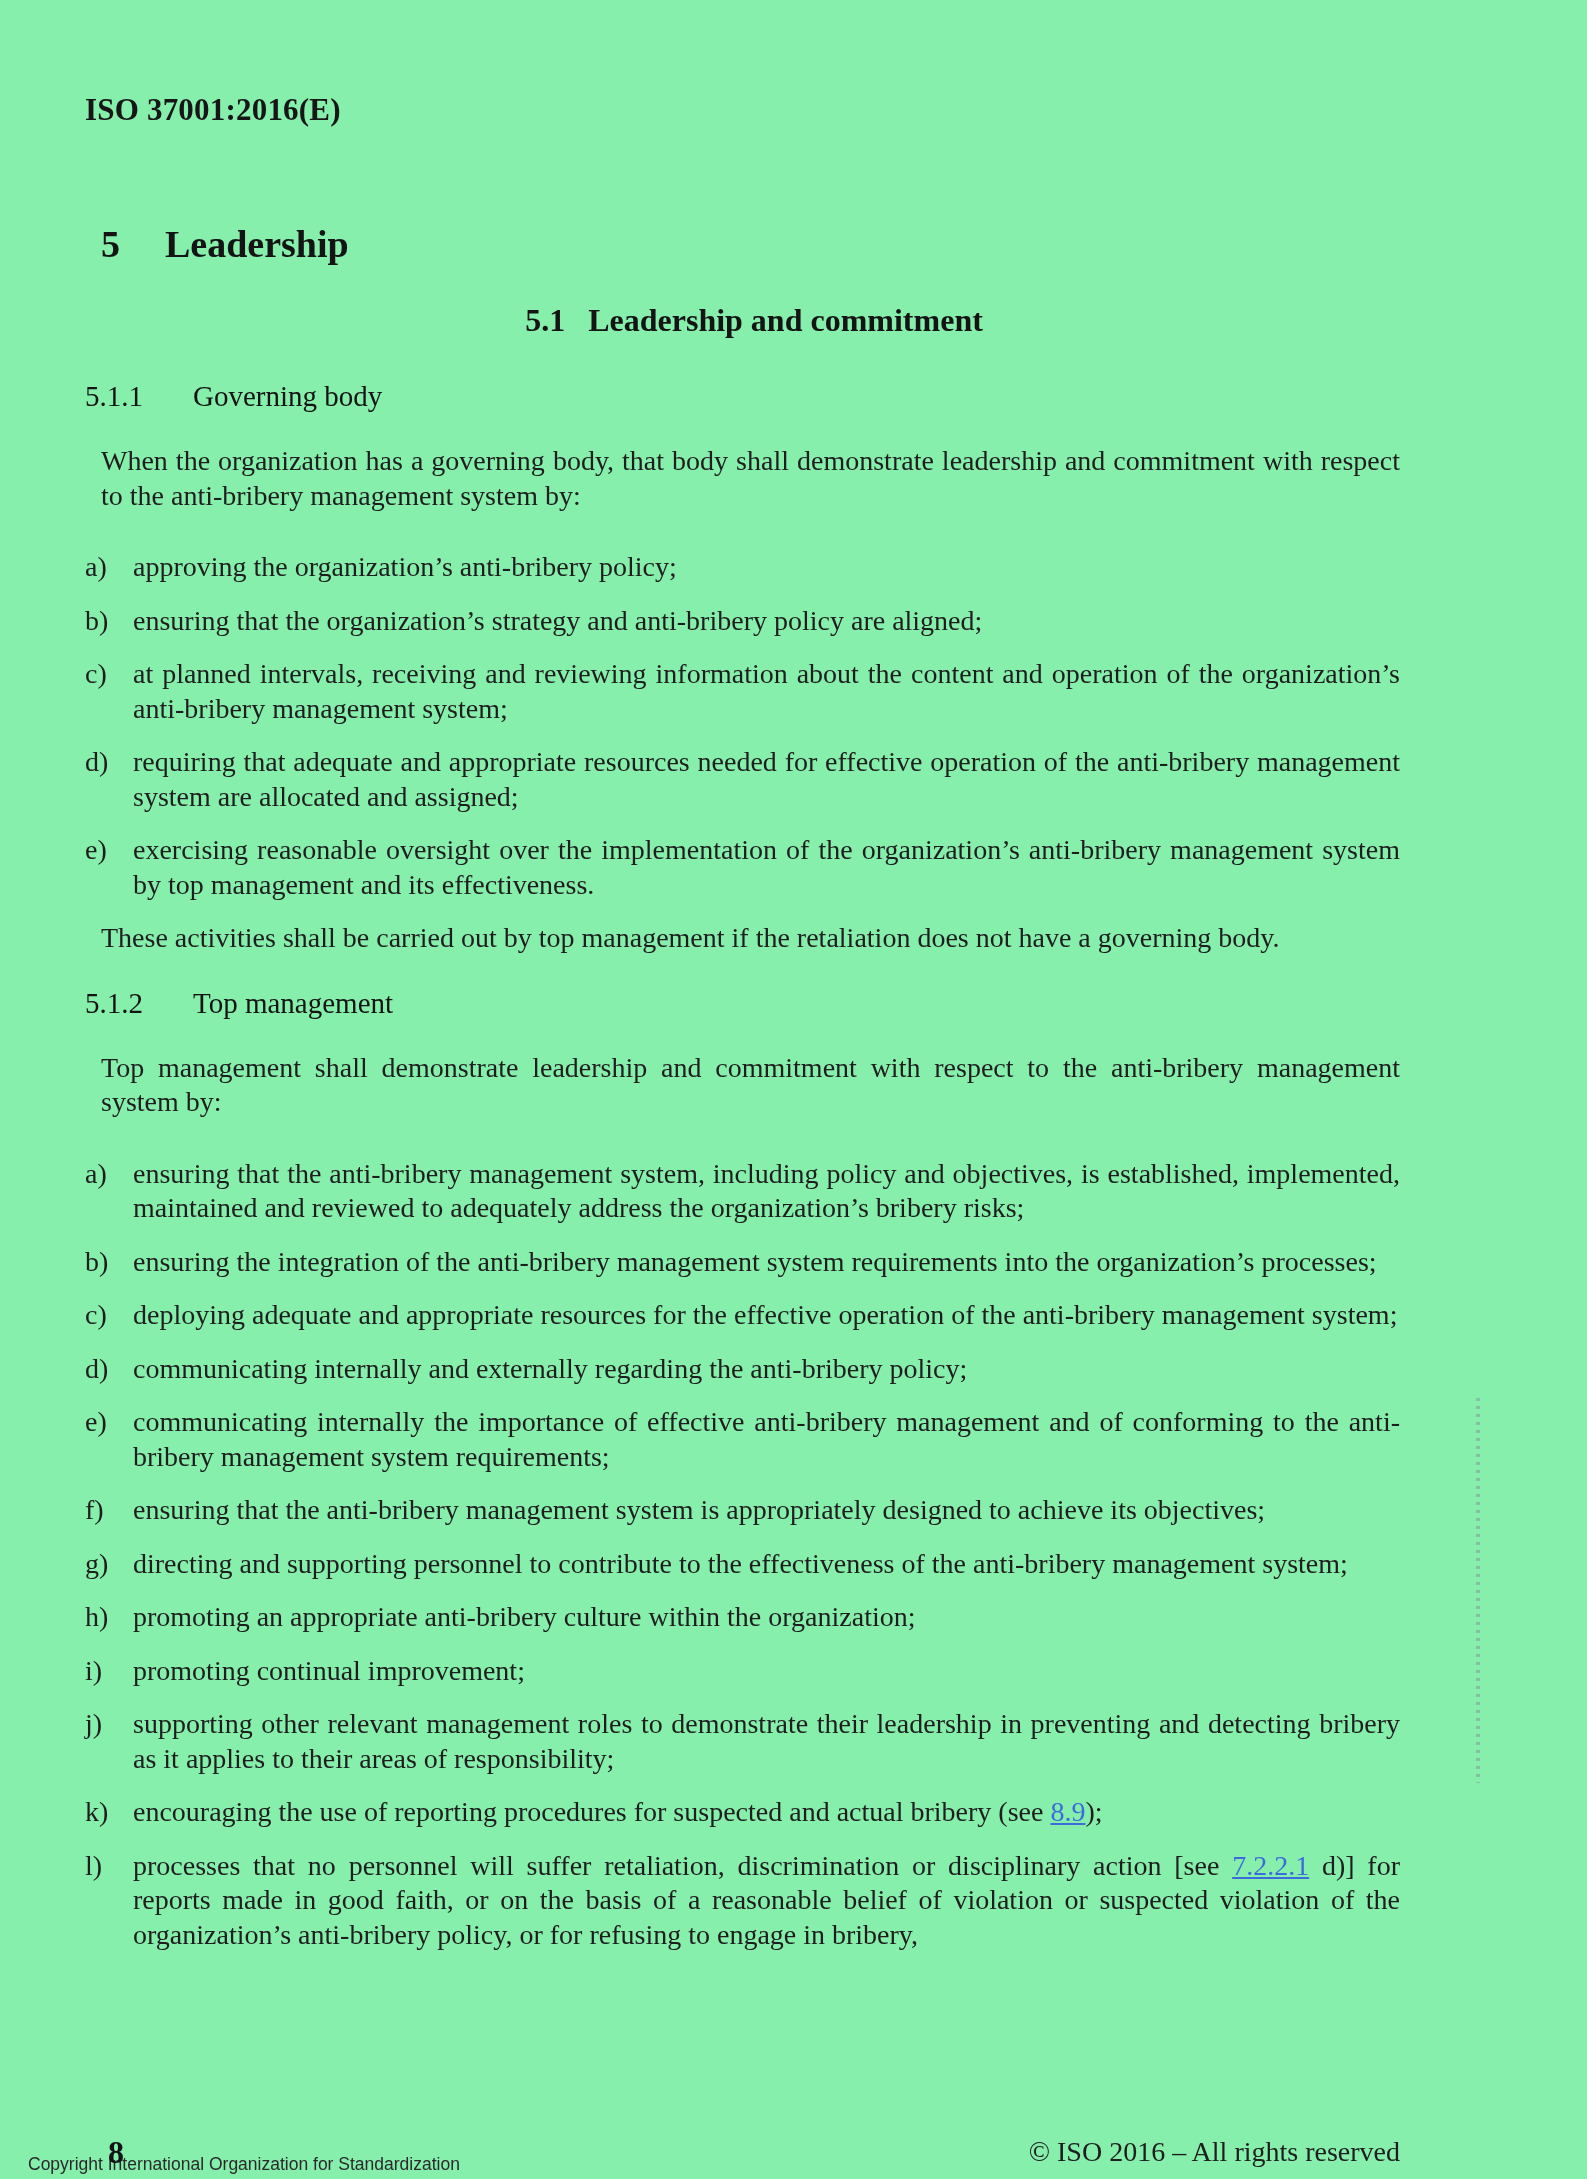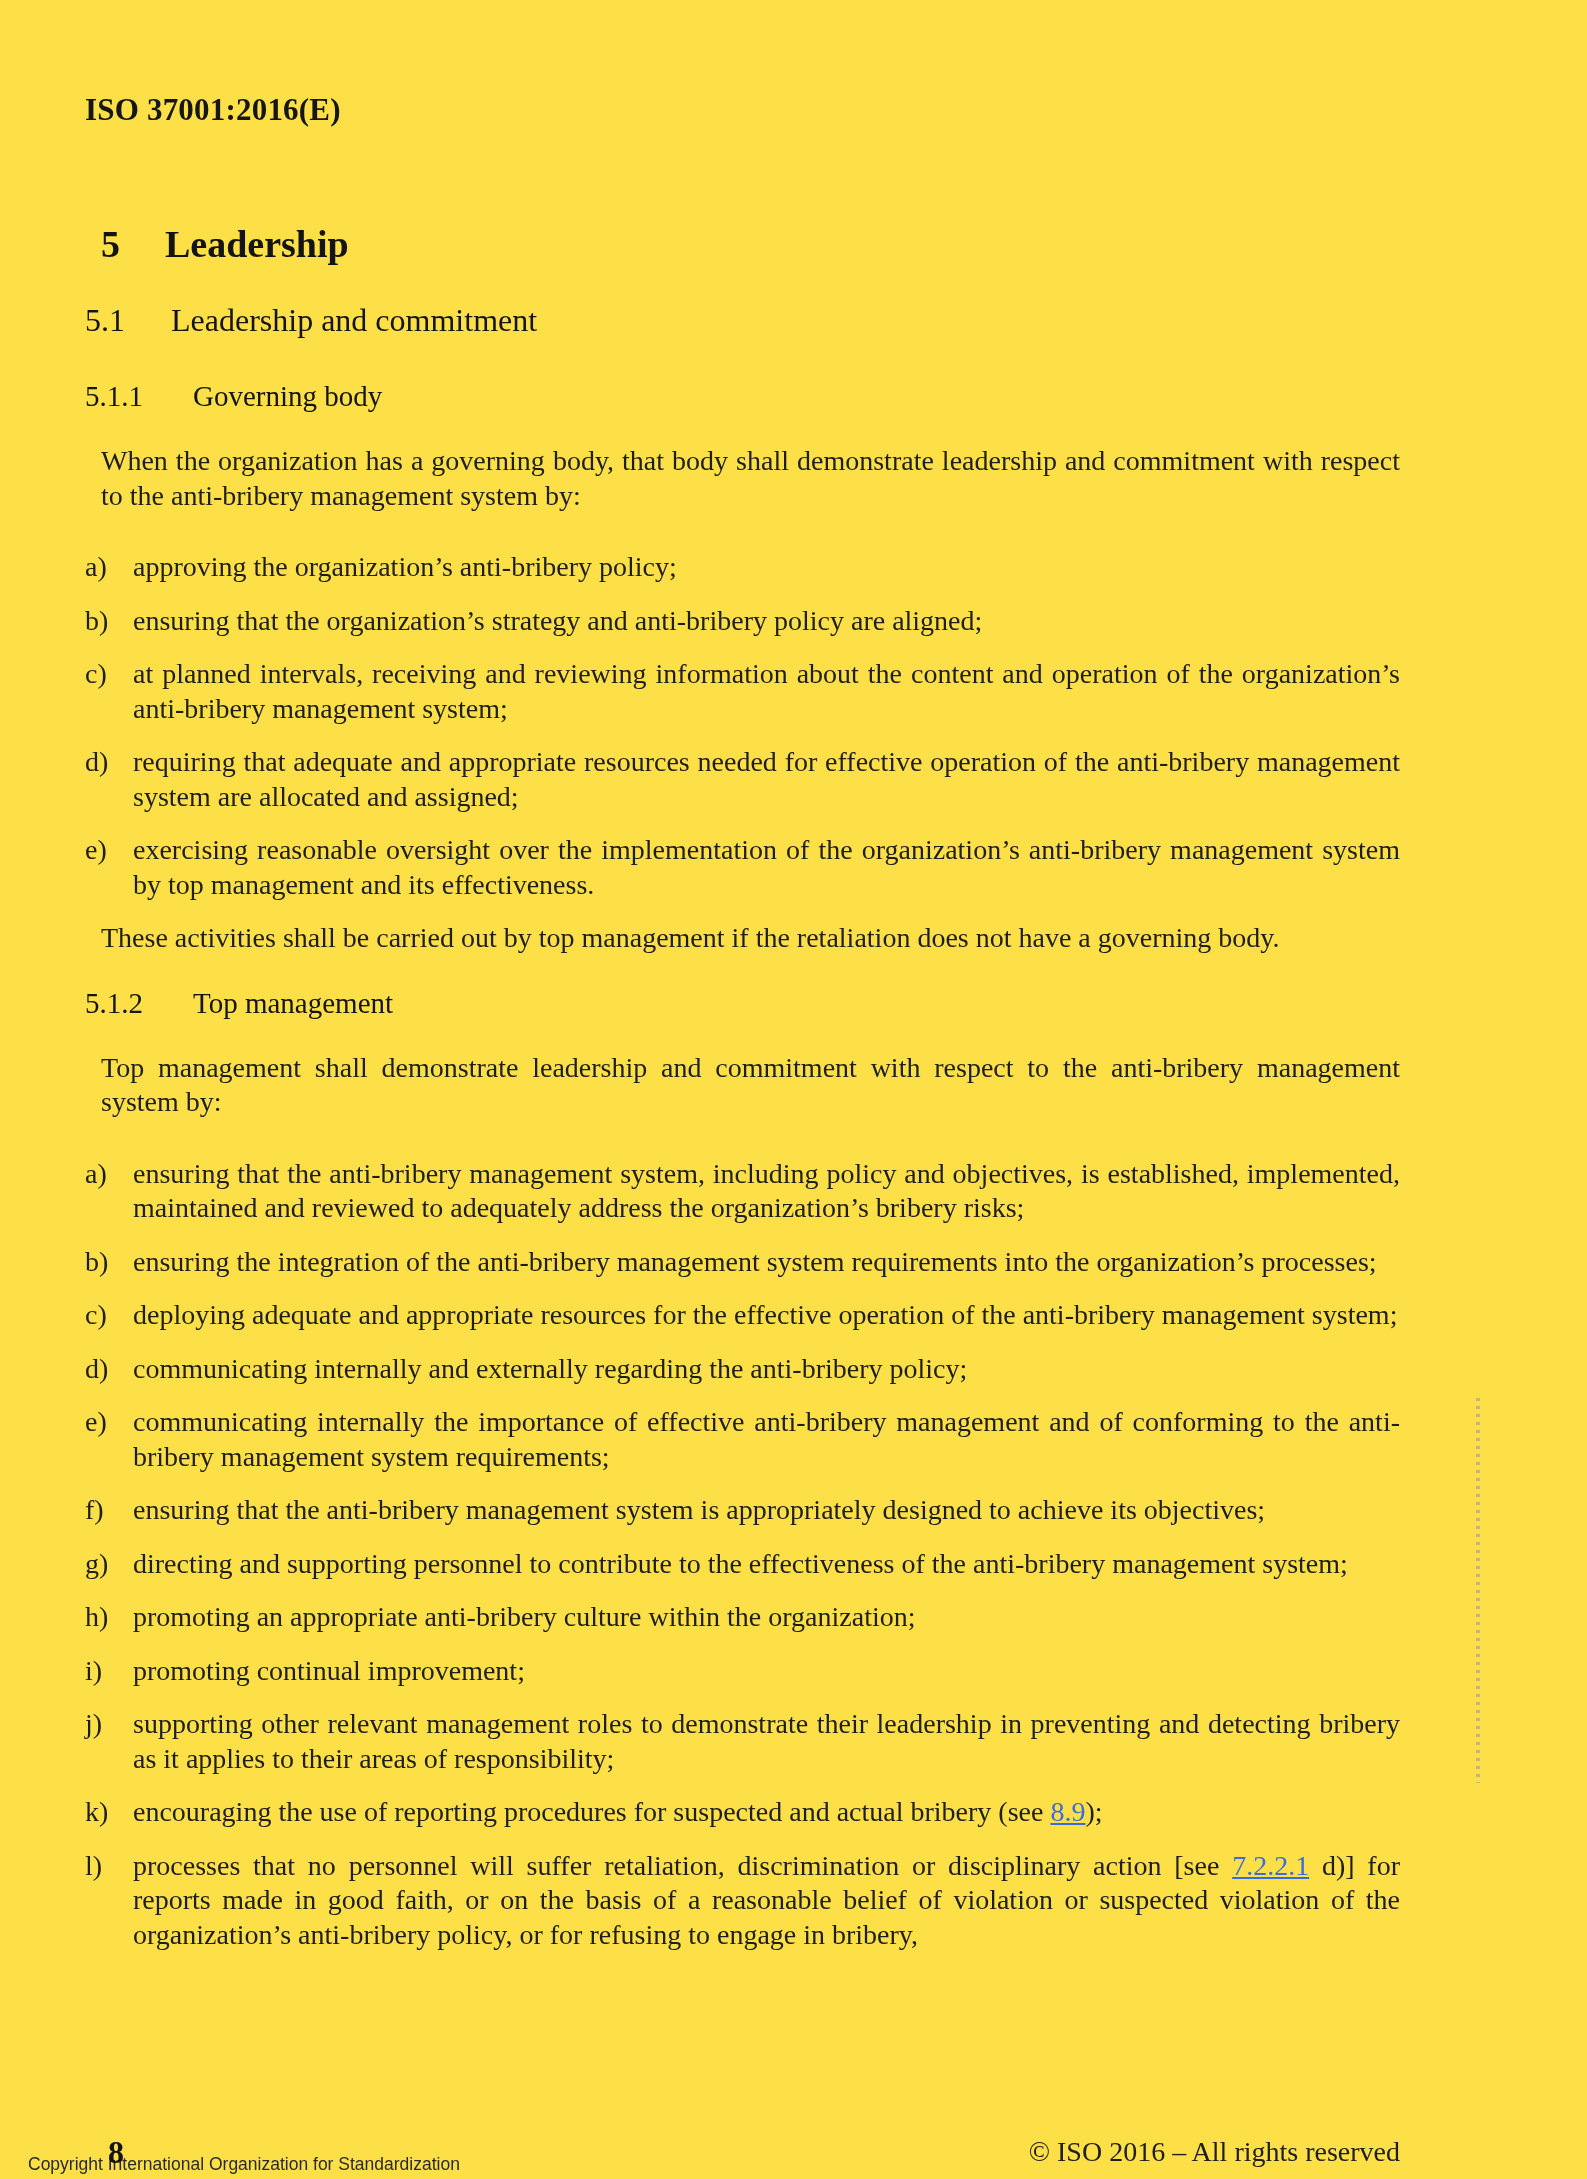--- a/index.html
+++ b/index.html
@@ -1,39 +1,39 @@
 <!DOCTYPE html>
 <html><head>
 <meta charset="utf-8">
 <style>
   html,body{margin:0;padding:0;background:#e8e8e8;}
   .page{
     position:relative;
     width:1587px;height:2179px;
-    background:#fde047;
+    background:#86efac;
     overflow:hidden;
     font-family:"Liberation Serif","DejaVu Serif",serif;
     color:#1e1e1e;
   }
   .doc-header{
     position:absolute;left:85px;top:92px;
     font-size:31px;font-weight:bold;color:#161616;
     letter-spacing:0.2px;
   }
   .content{
     position:absolute;left:85px;top:222px;width:1315px;
   }
   .clause-heading{
     font-weight:bold;color:#141414;
     font-size:38px;line-height:44px;margin:0 0 34px 16px;
   }
   .clause-heading .num{display:inline-block;min-width:64px;}
   .subclause-heading{
-    font-weight:normal;color:#141414;
-    font-size:32px;line-height:40px;margin:0 0 37px 0;
+    font-weight:bold;color:#141414;
+    font-size:32px;line-height:40px;margin:0 0 37px 0;text-align:center;
   }
   .subclause-heading .num{display:inline-block;min-width:86px;}
   .section-heading{
     font-weight:normal;color:#141414;
     font-size:29px;line-height:38px;margin:0 0 29px 0;
   }
   .section-heading .num{display:inline-block;min-width:108px;}
   .section-heading.second{margin-top:28px;}
   p.body-text{
     font-size:28px;line-height:34.5px;margin:0 0 37px 16px;

